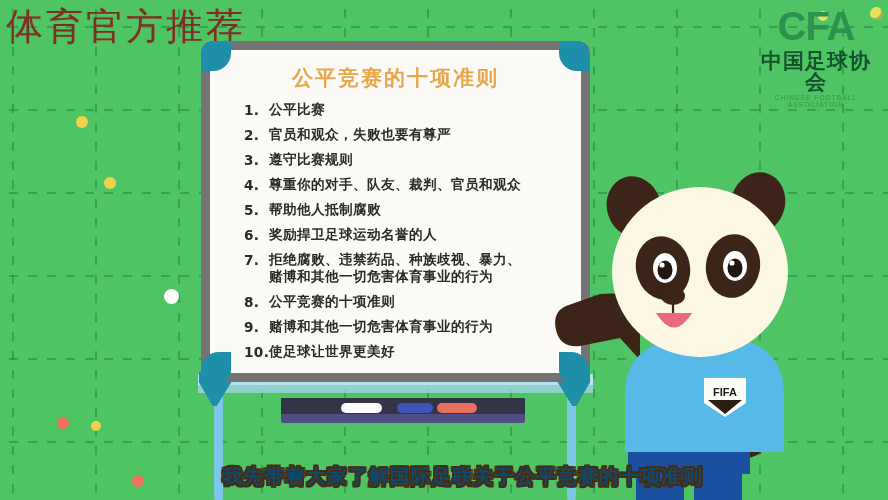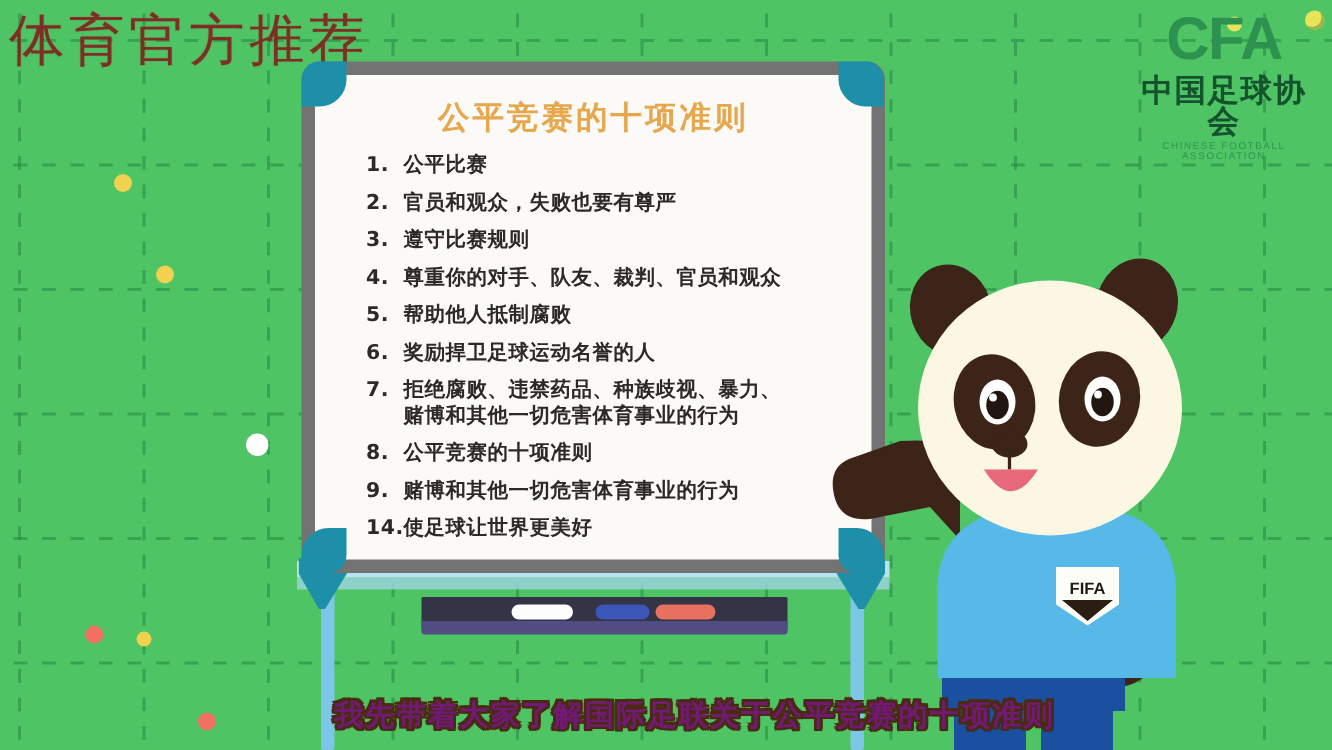--- a/index.html
+++ b/index.html
@@ -255,21 +255,21 @@
 
   
   .subtitle {
     position: absolute;
     left: 0; right: 0;
     bottom: 10px;
     text-align: center;
     font-size: 19.5px;
     font-weight: bold;
     letter-spacing: 1.4px;
-    color: #701a75;
+    color: #0c4a6e;
     font-family: "DejaVu Sans", "Liberation Sans", sans-serif;
     text-shadow:
       -1.6px -1.6px 0 #4a2a10, 1.6px -1.6px 0 #4a2a10,
       -1.6px  1.6px 0 #4a2a10, 1.6px  1.6px 0 #4a2a10,
        0    -1.8px 0 #4a2a10,  0     1.8px 0 #4a2a10,
       -1.8px  0    0 #4a2a10,  1.8px 0    0 #4a2a10;
     white-space: nowrap;
     padding-left: 38px;
   }
 </style>
@@ -364,21 +364,21 @@
           </div>
           <div class="rule">
             <span class="num">8.</span>
             <span class="txt">公平竞赛的十项准则</span>
           </div>
           <div class="rule">
             <span class="num">9.</span>
             <span class="txt">赌博和其他一切危害体育事业的行为</span>
           </div>
           <div class="rule">
-            <span class="num">14.</span>
+            <span class="num">10.</span>
             <span class="txt">使足球让世界更美好</span>
           </div>
         </div>
     </div>
   </div>
   <div class="corner-clip tl"></div>
   <div class="corner-clip tr"></div>
   <div class="corner-clip bl"></div>
   <div class="corner-clip br"></div>
 

